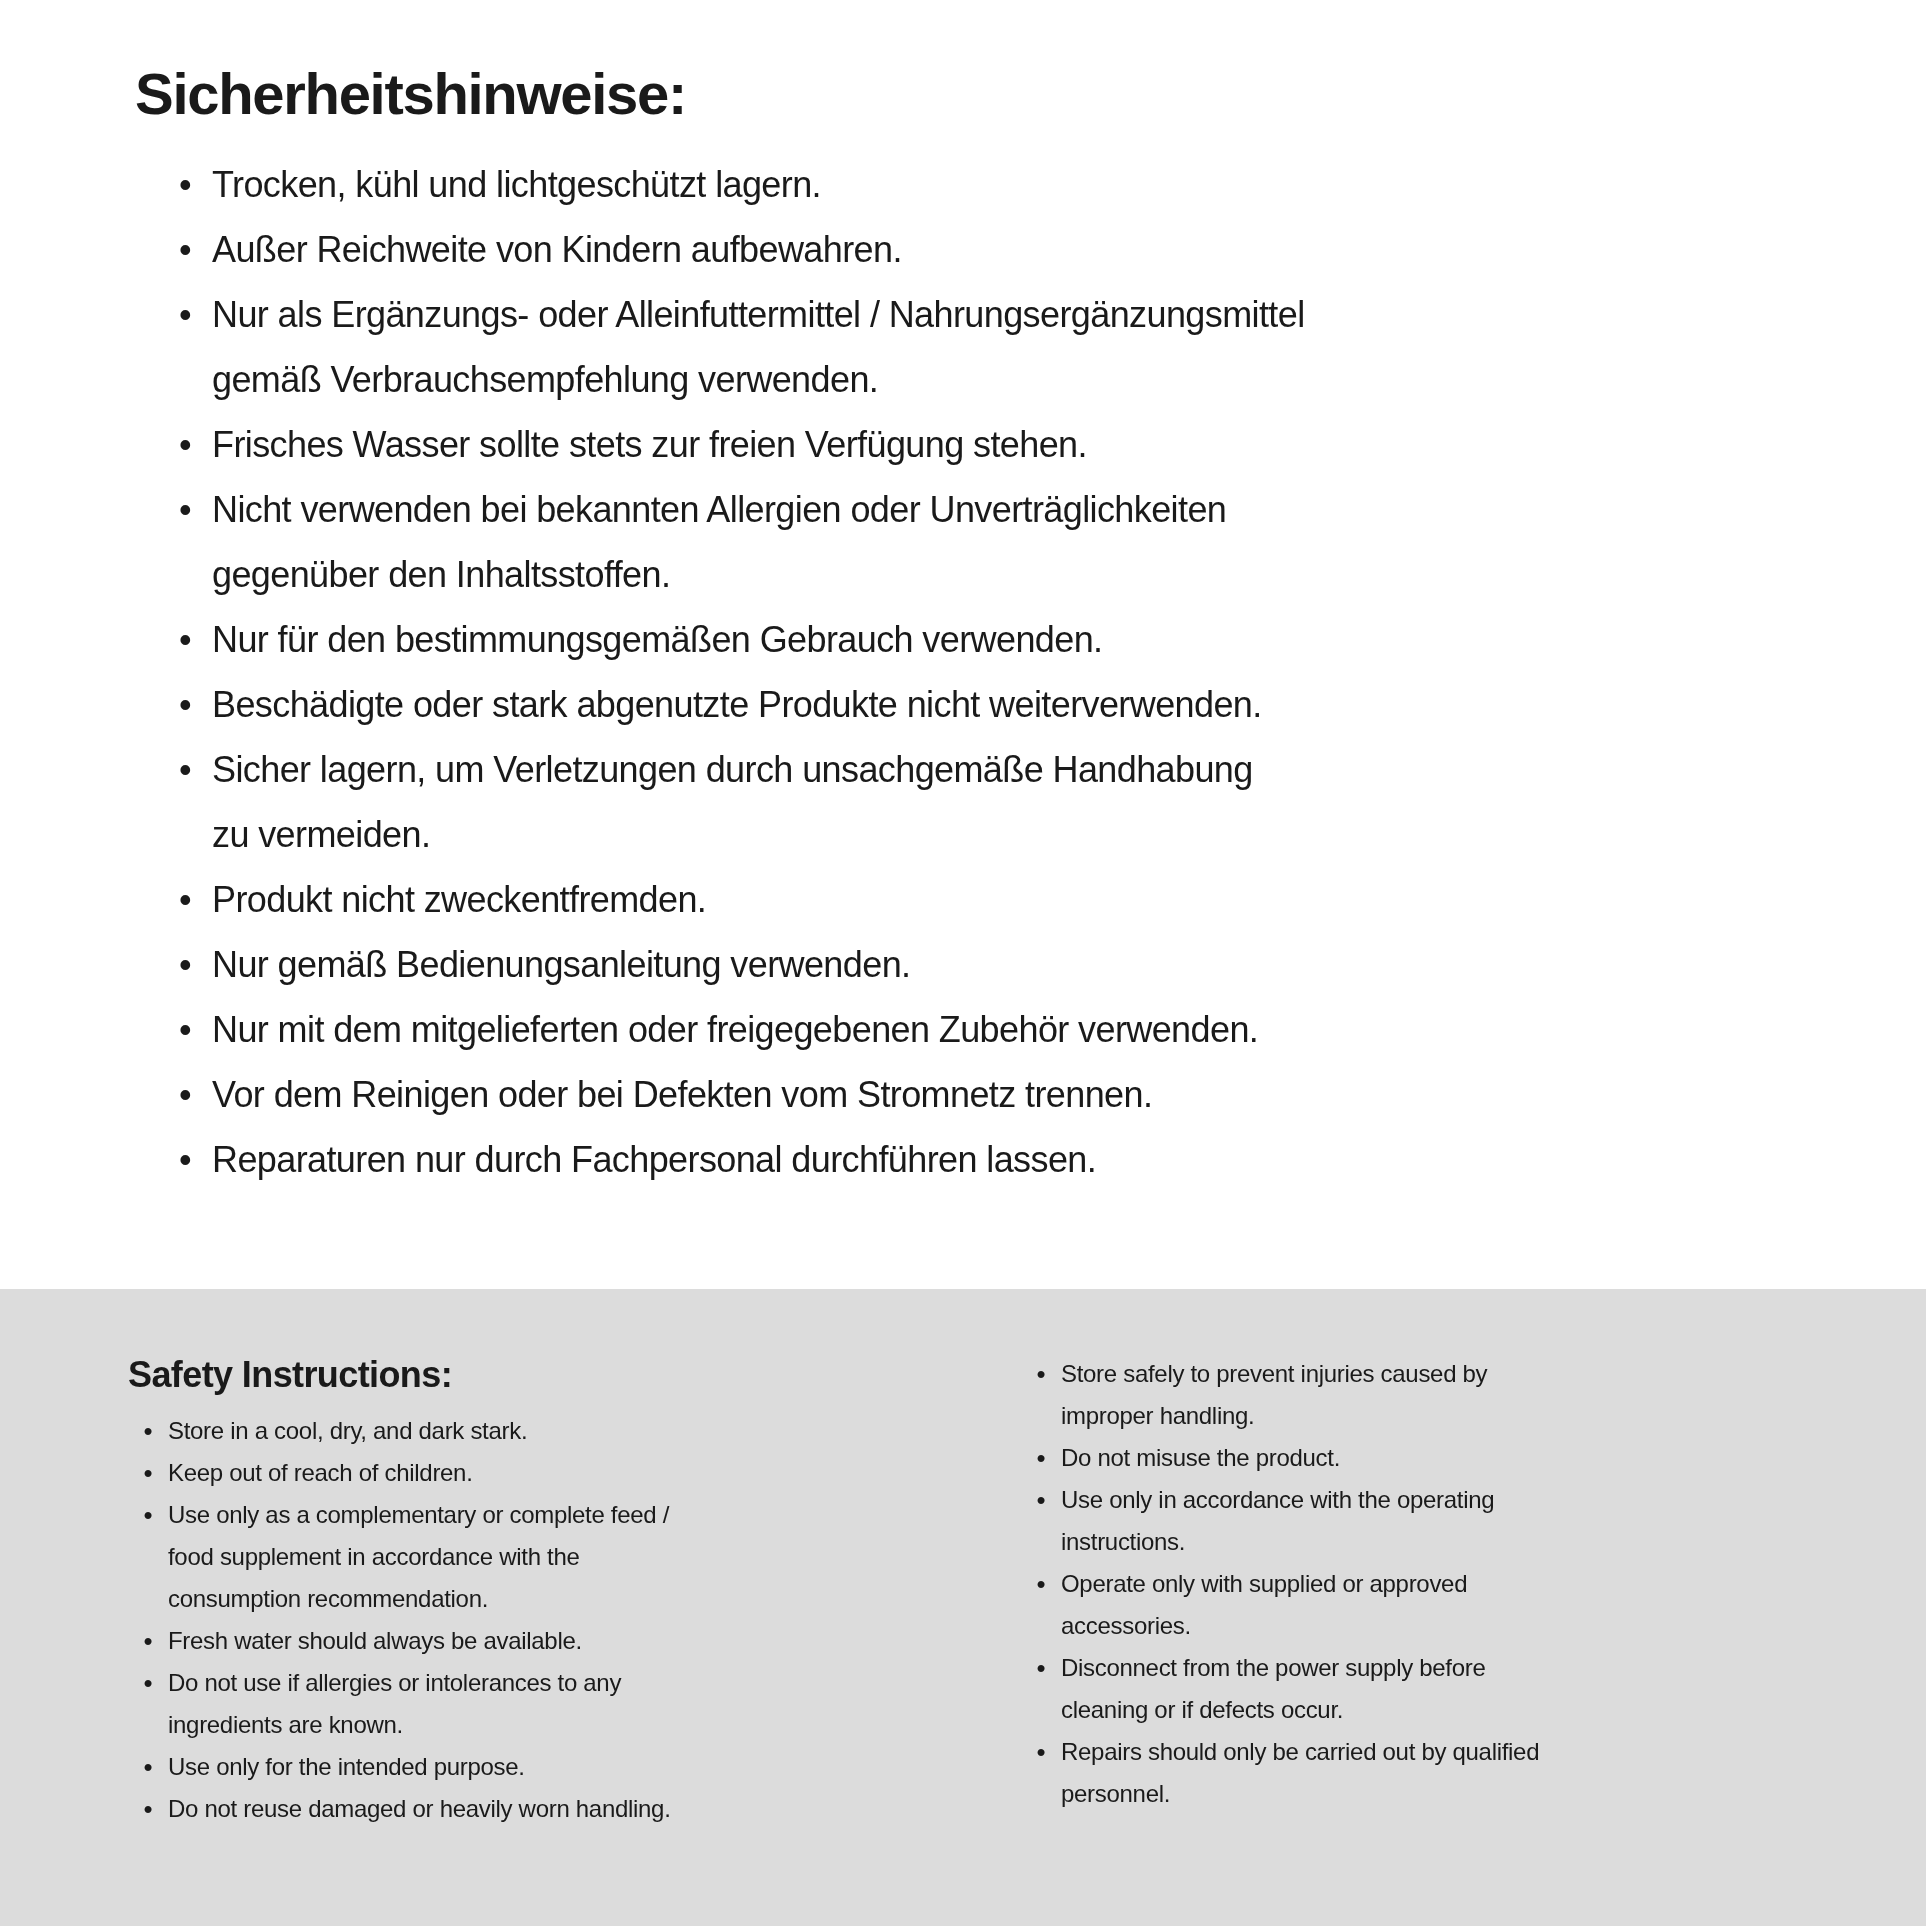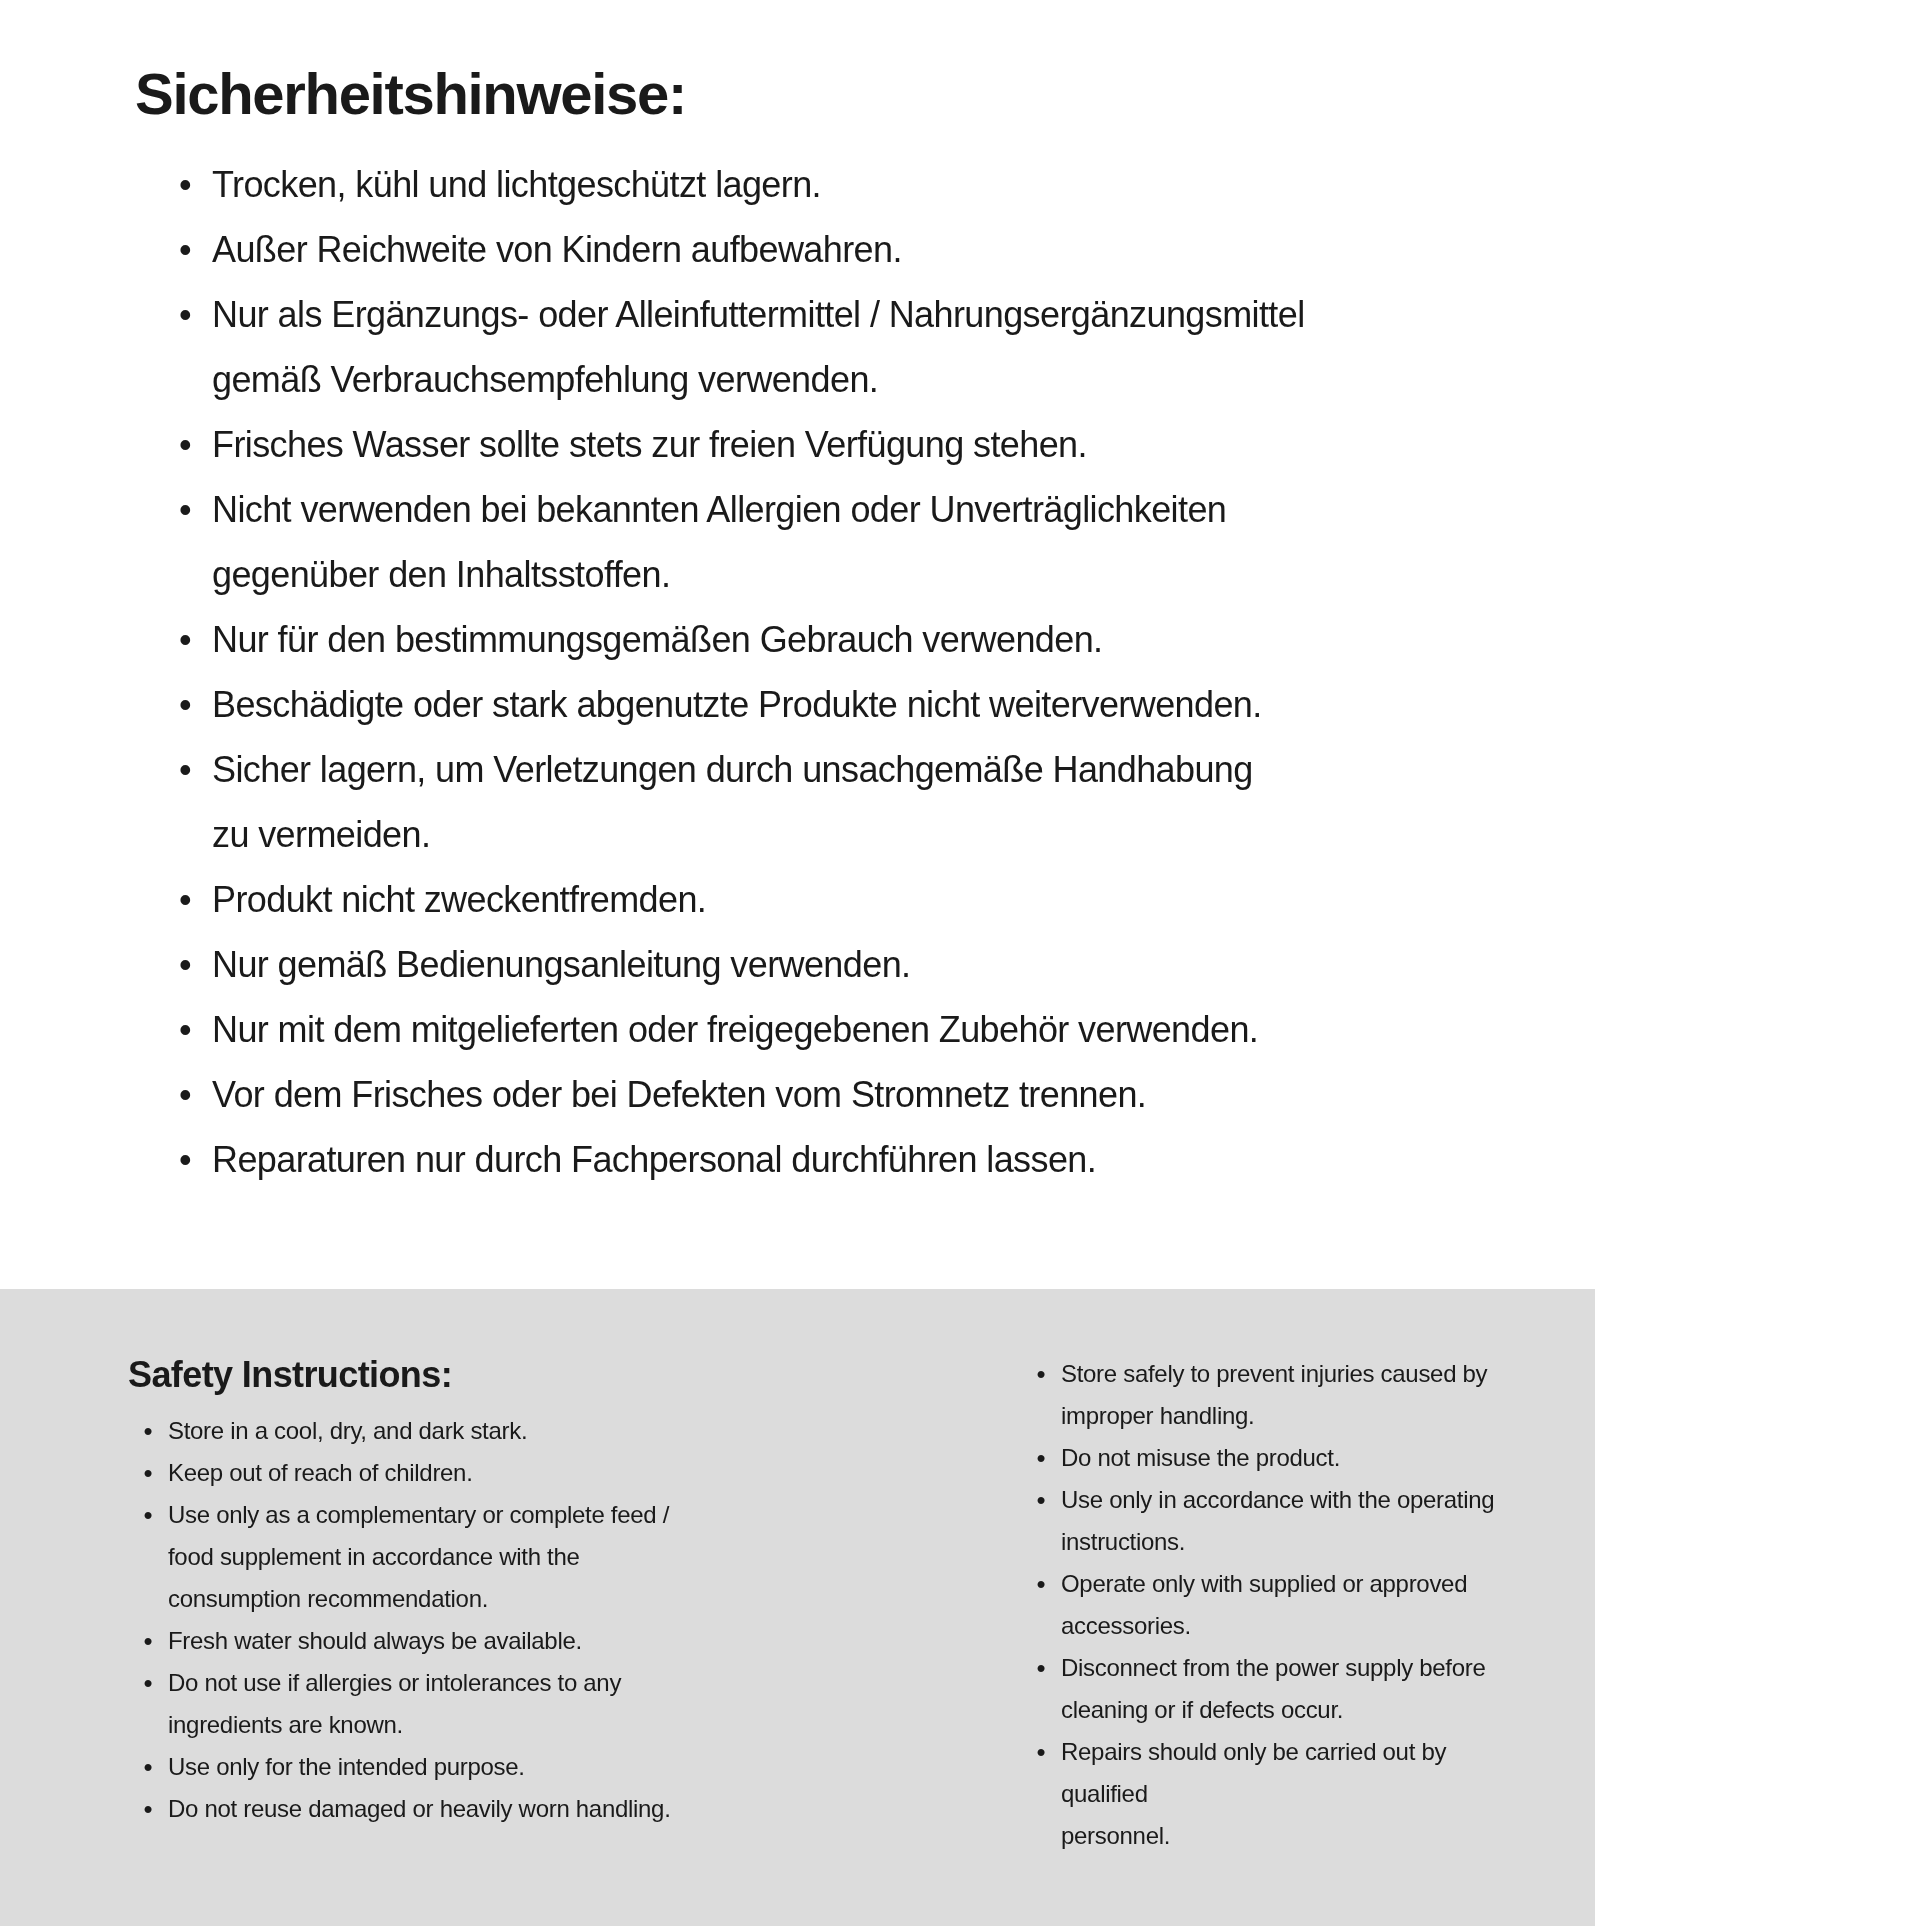--- a/index.html
+++ b/index.html
@@ -50,21 +50,21 @@
     content: "\2022";
     position: absolute;
     left: 44px;
     top: 0;
     font-size: 36px;
     line-height: 65px;
   }
 
   
   .section-english {
-    width: 1595px;
+    width: 1926px;
     height: 638px;
     background: var(--section_background);
     padding: 64px 83px 0 128px;
     display: flex;
     align-items: flex-start;
   }
   .col-left  { width: 854px; flex: 0 0 auto; }
   .col-right { flex: 1 1 auto; padding-left: 39px; }
   .heading-en {
     font-size: 36px;
@@ -123,21 +123,21 @@
 
         <li>Sicher lagern, um Verletzungen durch unsachgemäße Handhabung
 zu vermeiden.</li>
 
         <li>Produkt nicht zweckentfremden.</li>
 
         <li>Nur gemäß Bedienungsanleitung verwenden.</li>
 
         <li>Nur mit dem mitgelieferten oder freigegebenen Zubehör verwenden.</li>
 
-        <li>Vor dem Frisches oder bei Defekten vom Stromnetz trennen.</li>
+        <li>Vor dem Reinigen oder bei Defekten vom Stromnetz trennen.</li>
 
         <li>Reparaturen nur durch Fachpersonal durchführen lassen.</li>
       </ul>
   </section>
 
   <section class="section-english">
     <div class="col-left">
       <h2 class="heading-en">Safety Instructions:</h2>
       <ul class="list-en">
 

